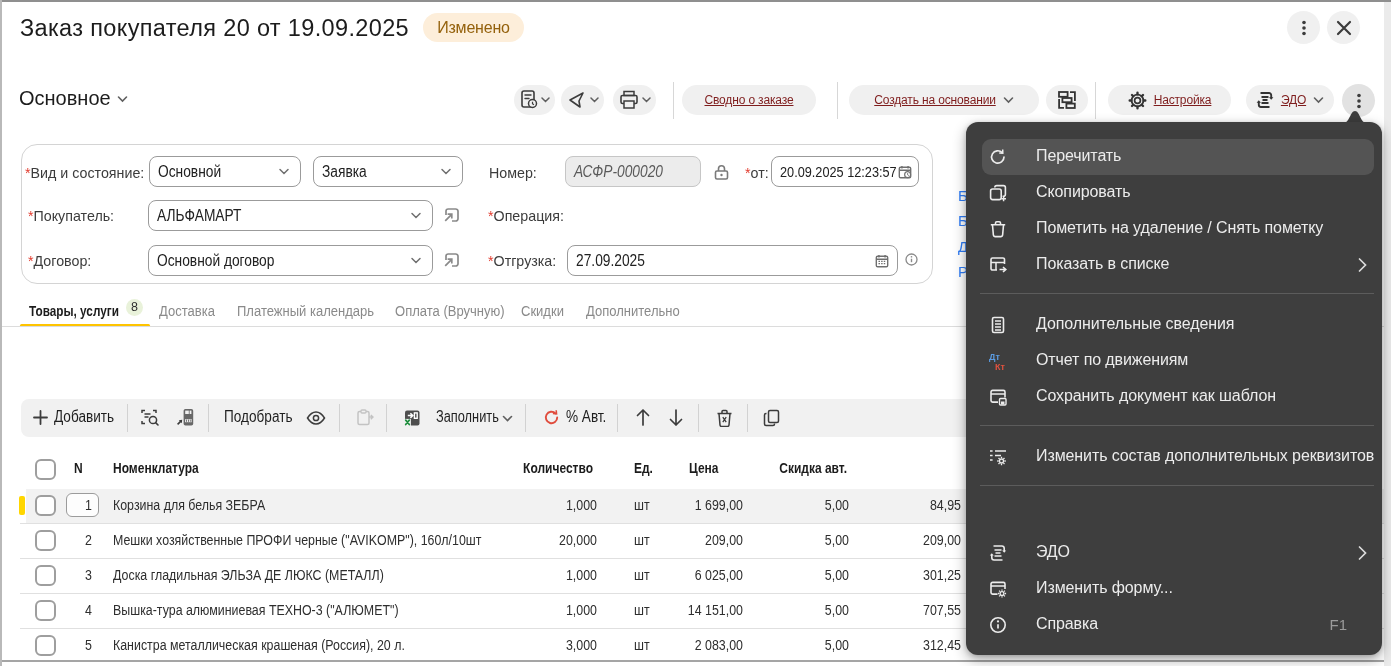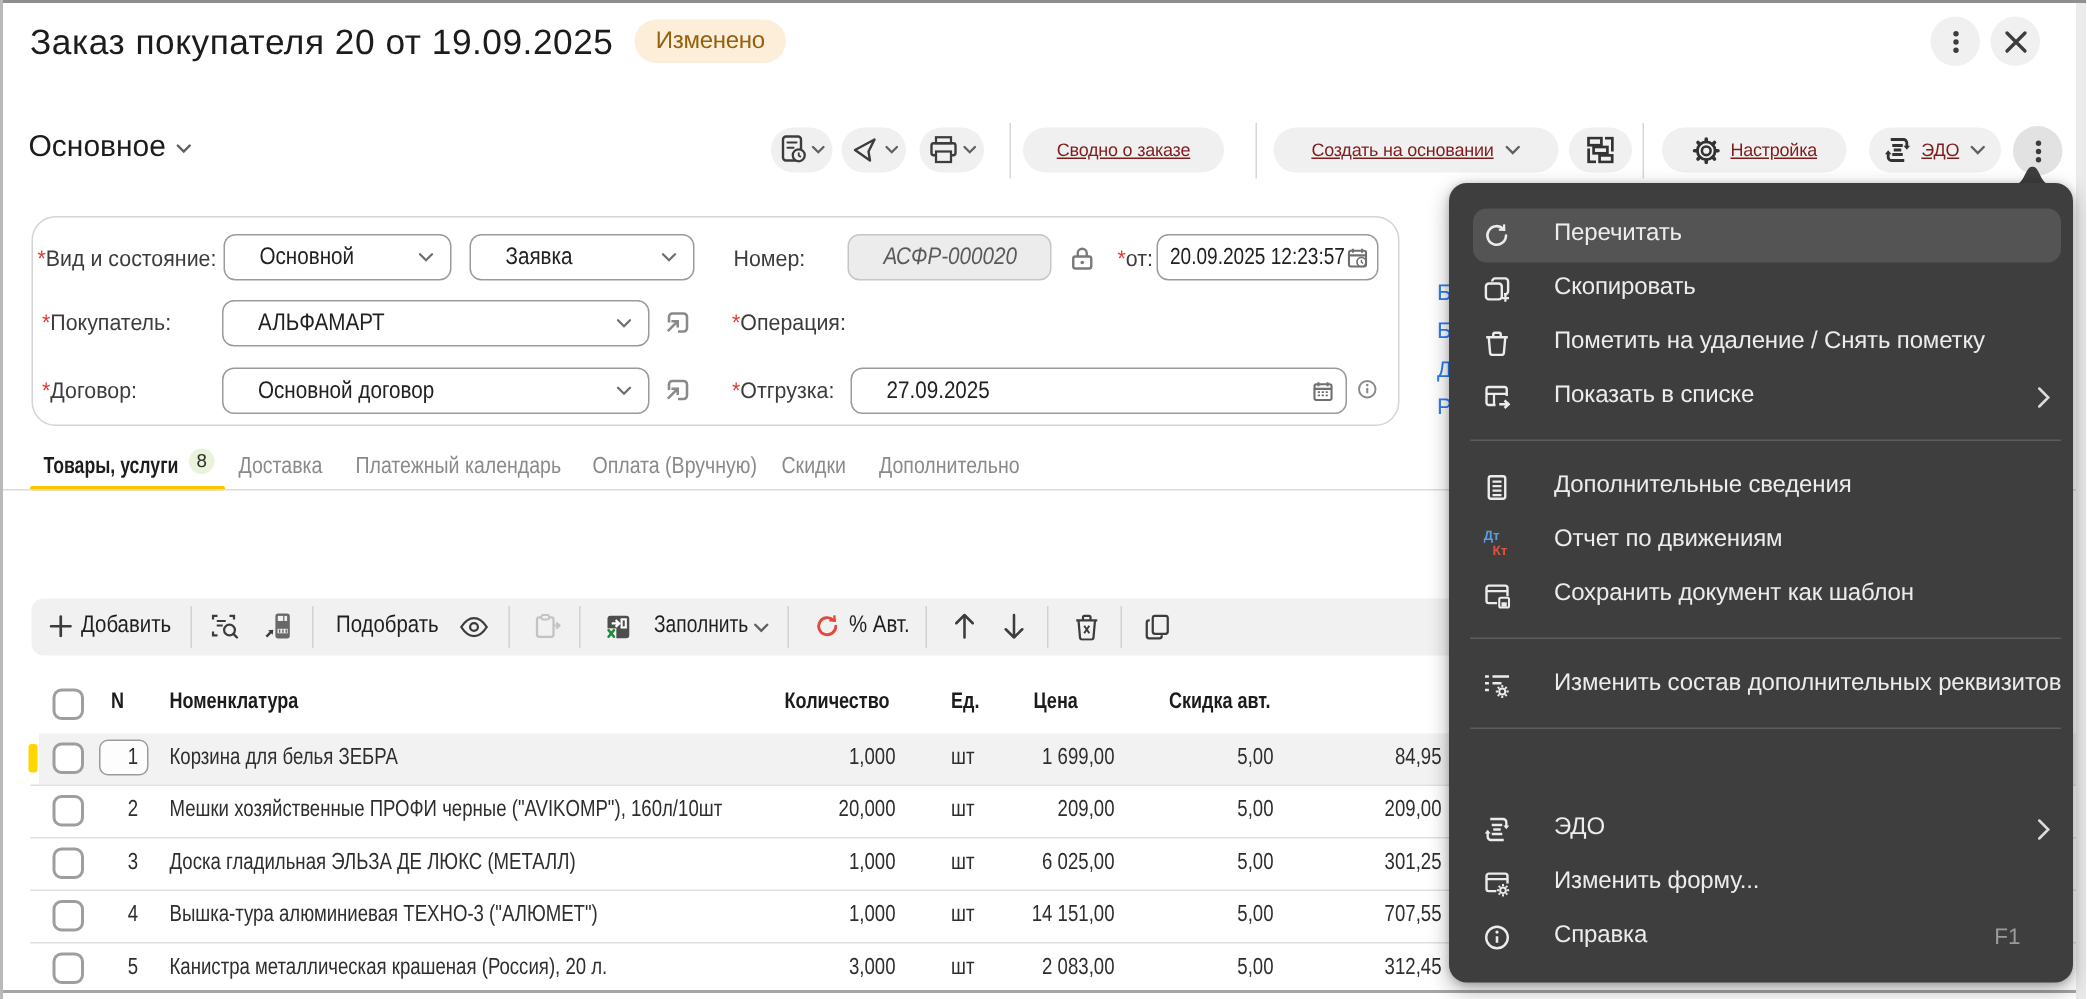--- a/index.html
+++ b/index.html
@@ -26,21 +26,21 @@
   #osnovnoe { left:19px; top:87px; font-size:20px; color:#1c1c1c; display:flex; align-items:center; }
   .pill { background:#f0f0f0; border-radius:16px; height:30px; display:flex; align-items:center; justify-content:center;
           font-size:12px; letter-spacing:-0.15px; color:#7f1d1d; gap:7px;text-decoration:underline; }
   .vdiv { width:1px; background:#d7d7d7; top:82px; height:37px; }
 
   
   #panel { left:21px; top:144px; width:912px; height:140px; border:1px solid #d4d4d4; border-radius:16px; }
   .lbl { font-size:15px; color:#3c3c3c; white-space:nowrap; transform:scaleX(.95); transform-origin:0 50%; }
   .star { color:#e23b2e; }
   .field { position:absolute; border:1px solid #9b9b9b; border-radius:8px; background:#fff; height:31px;
-           font-size:16px; color:#212121; display:flex; align-items:center; padding:0 23px; white-space:nowrap; }
+           font-size:16px; color:#212121; display:flex; align-items:center; padding:0 8px; white-space:nowrap; }
   .field .fv { transform:scaleX(.86); transform-origin:0 50%; display:inline-block; }
   .field .chev { position:absolute; right:10px; top:50%; margin-top:-4px; }
   .field.gray { background:#ececec; border-color:#c6c6c6; color:#5a5a5a; }
 
   
   .bluelink { position:absolute; font-size:15px; color:#2e7cf6; white-space:nowrap; }
 
   
   .tab { position:absolute; top:302px; font-size:15.5px; color:#8a8a8a; white-space:nowrap; transform:scaleX(.84); transform-origin:0 50%; }
   .tab.active { color:#1c1c1c; font-weight:bold; transform:scaleX(.76); }

